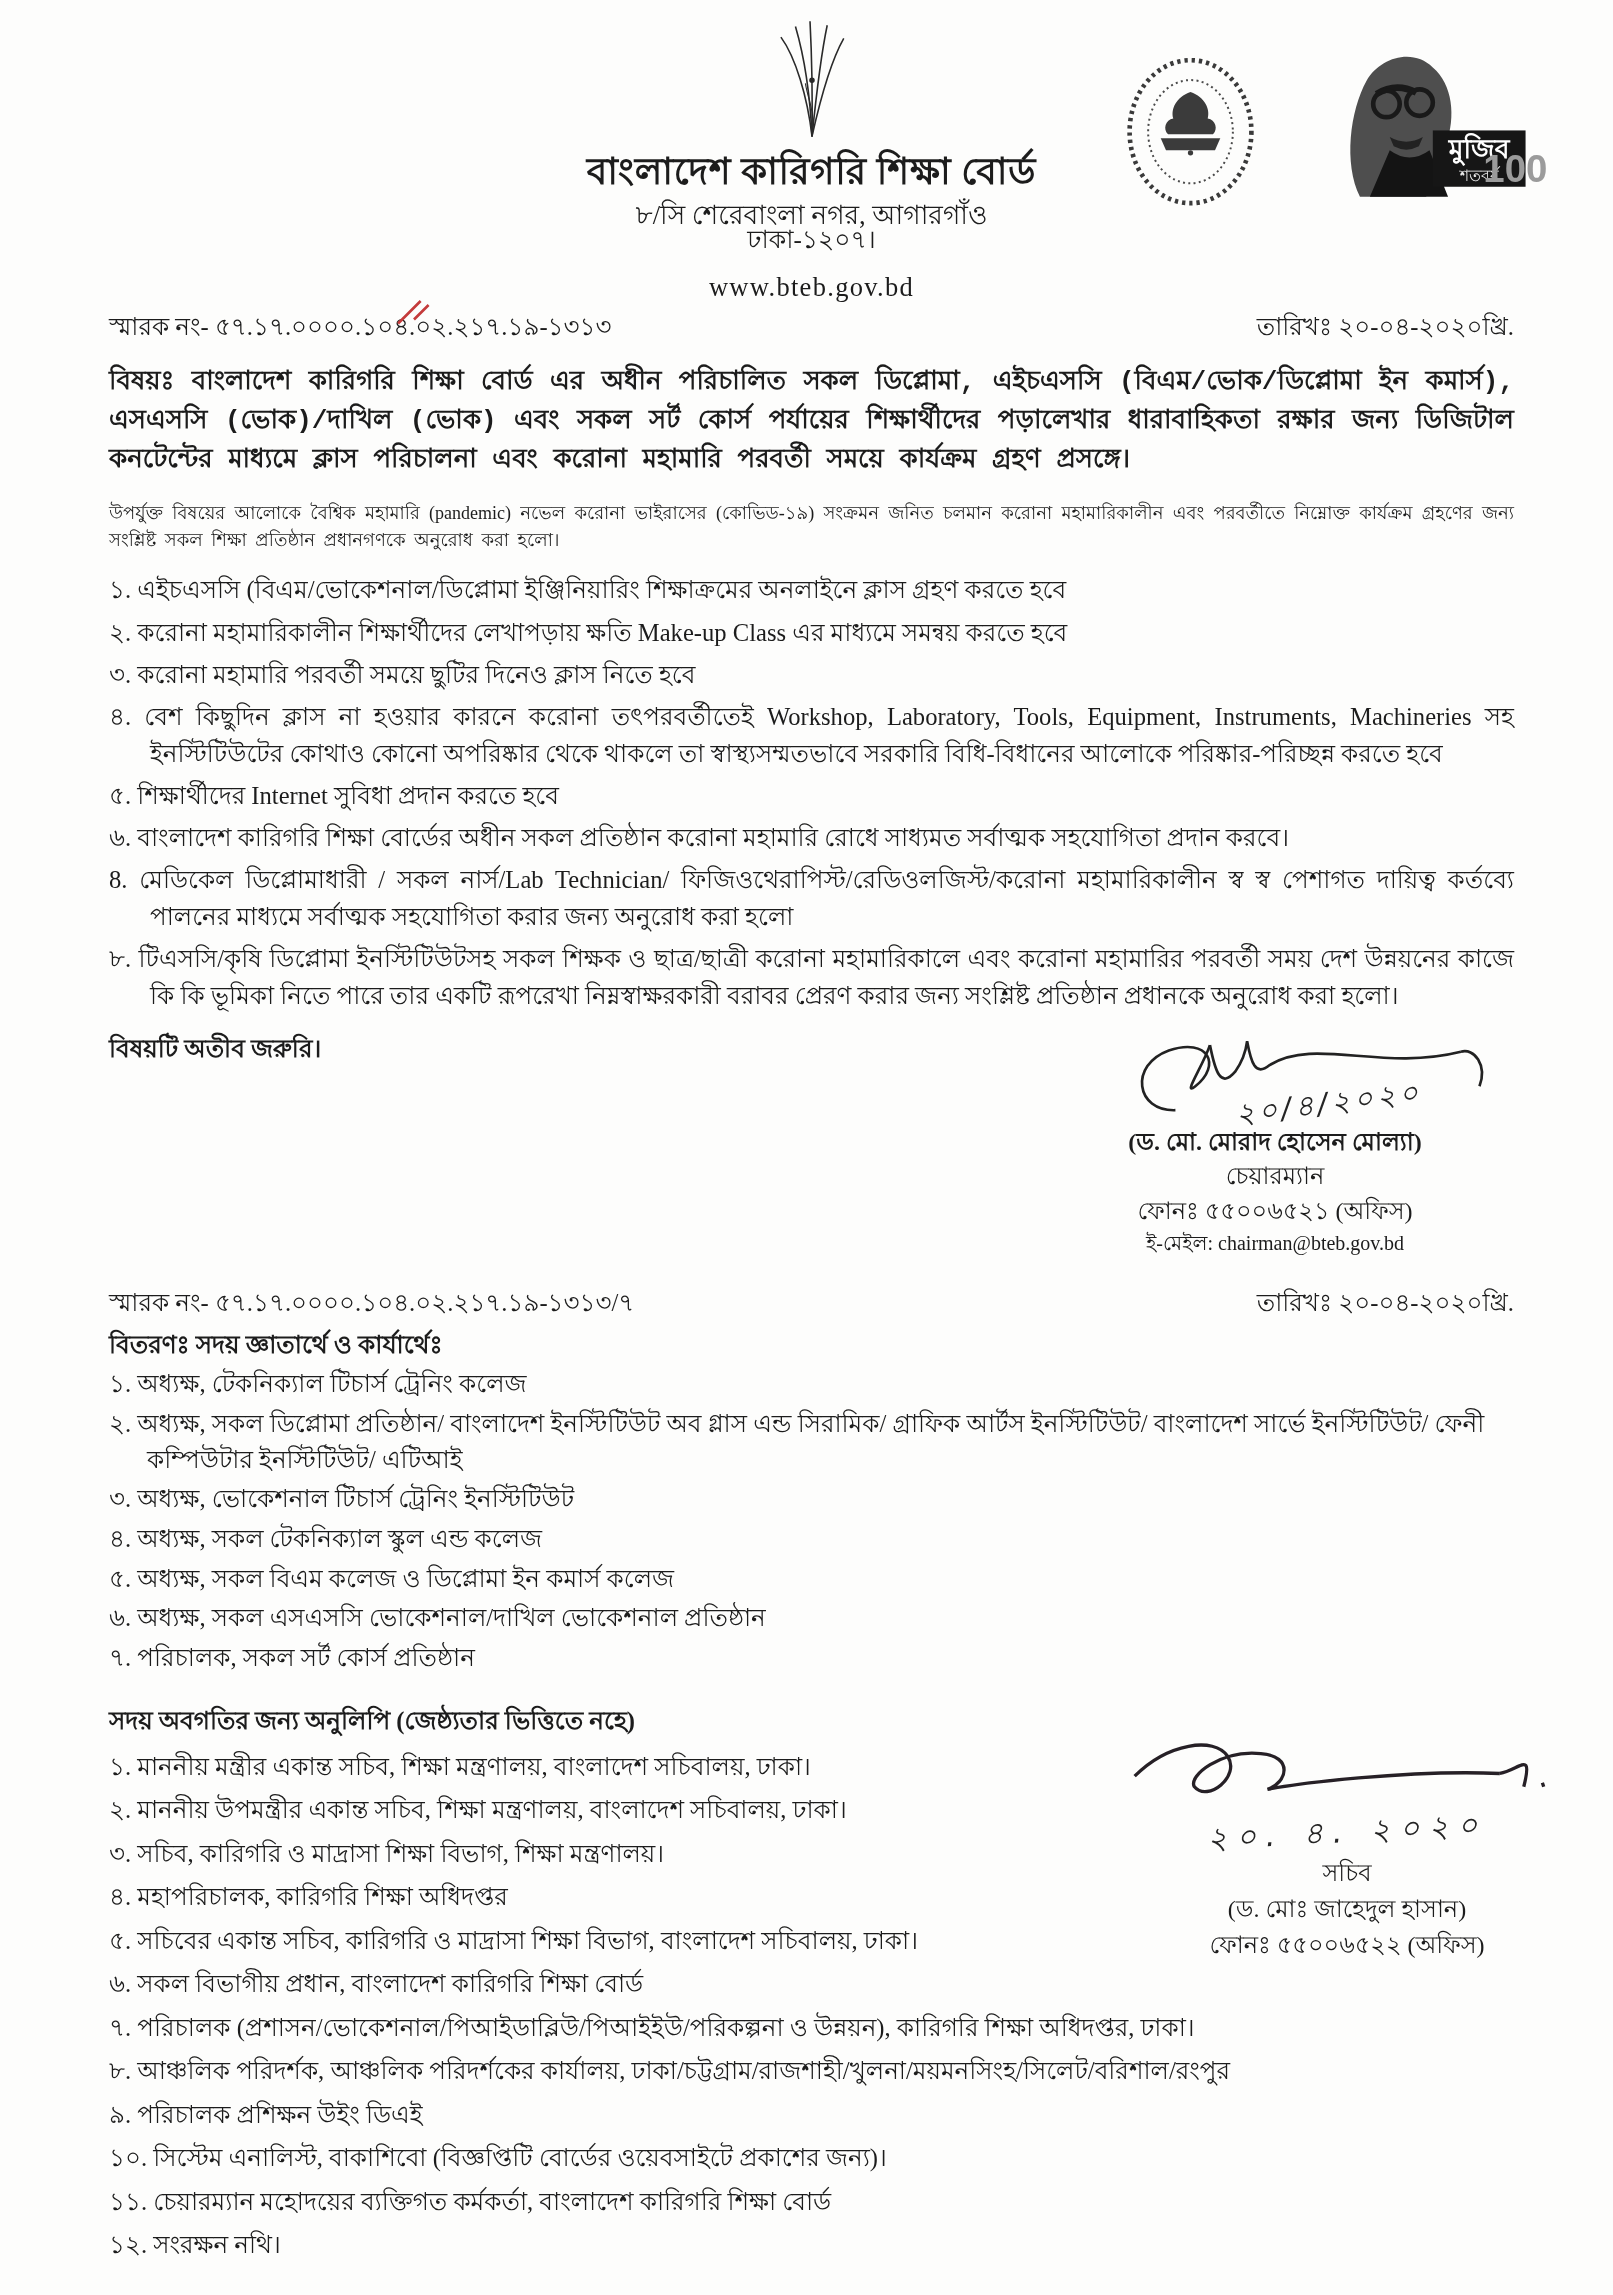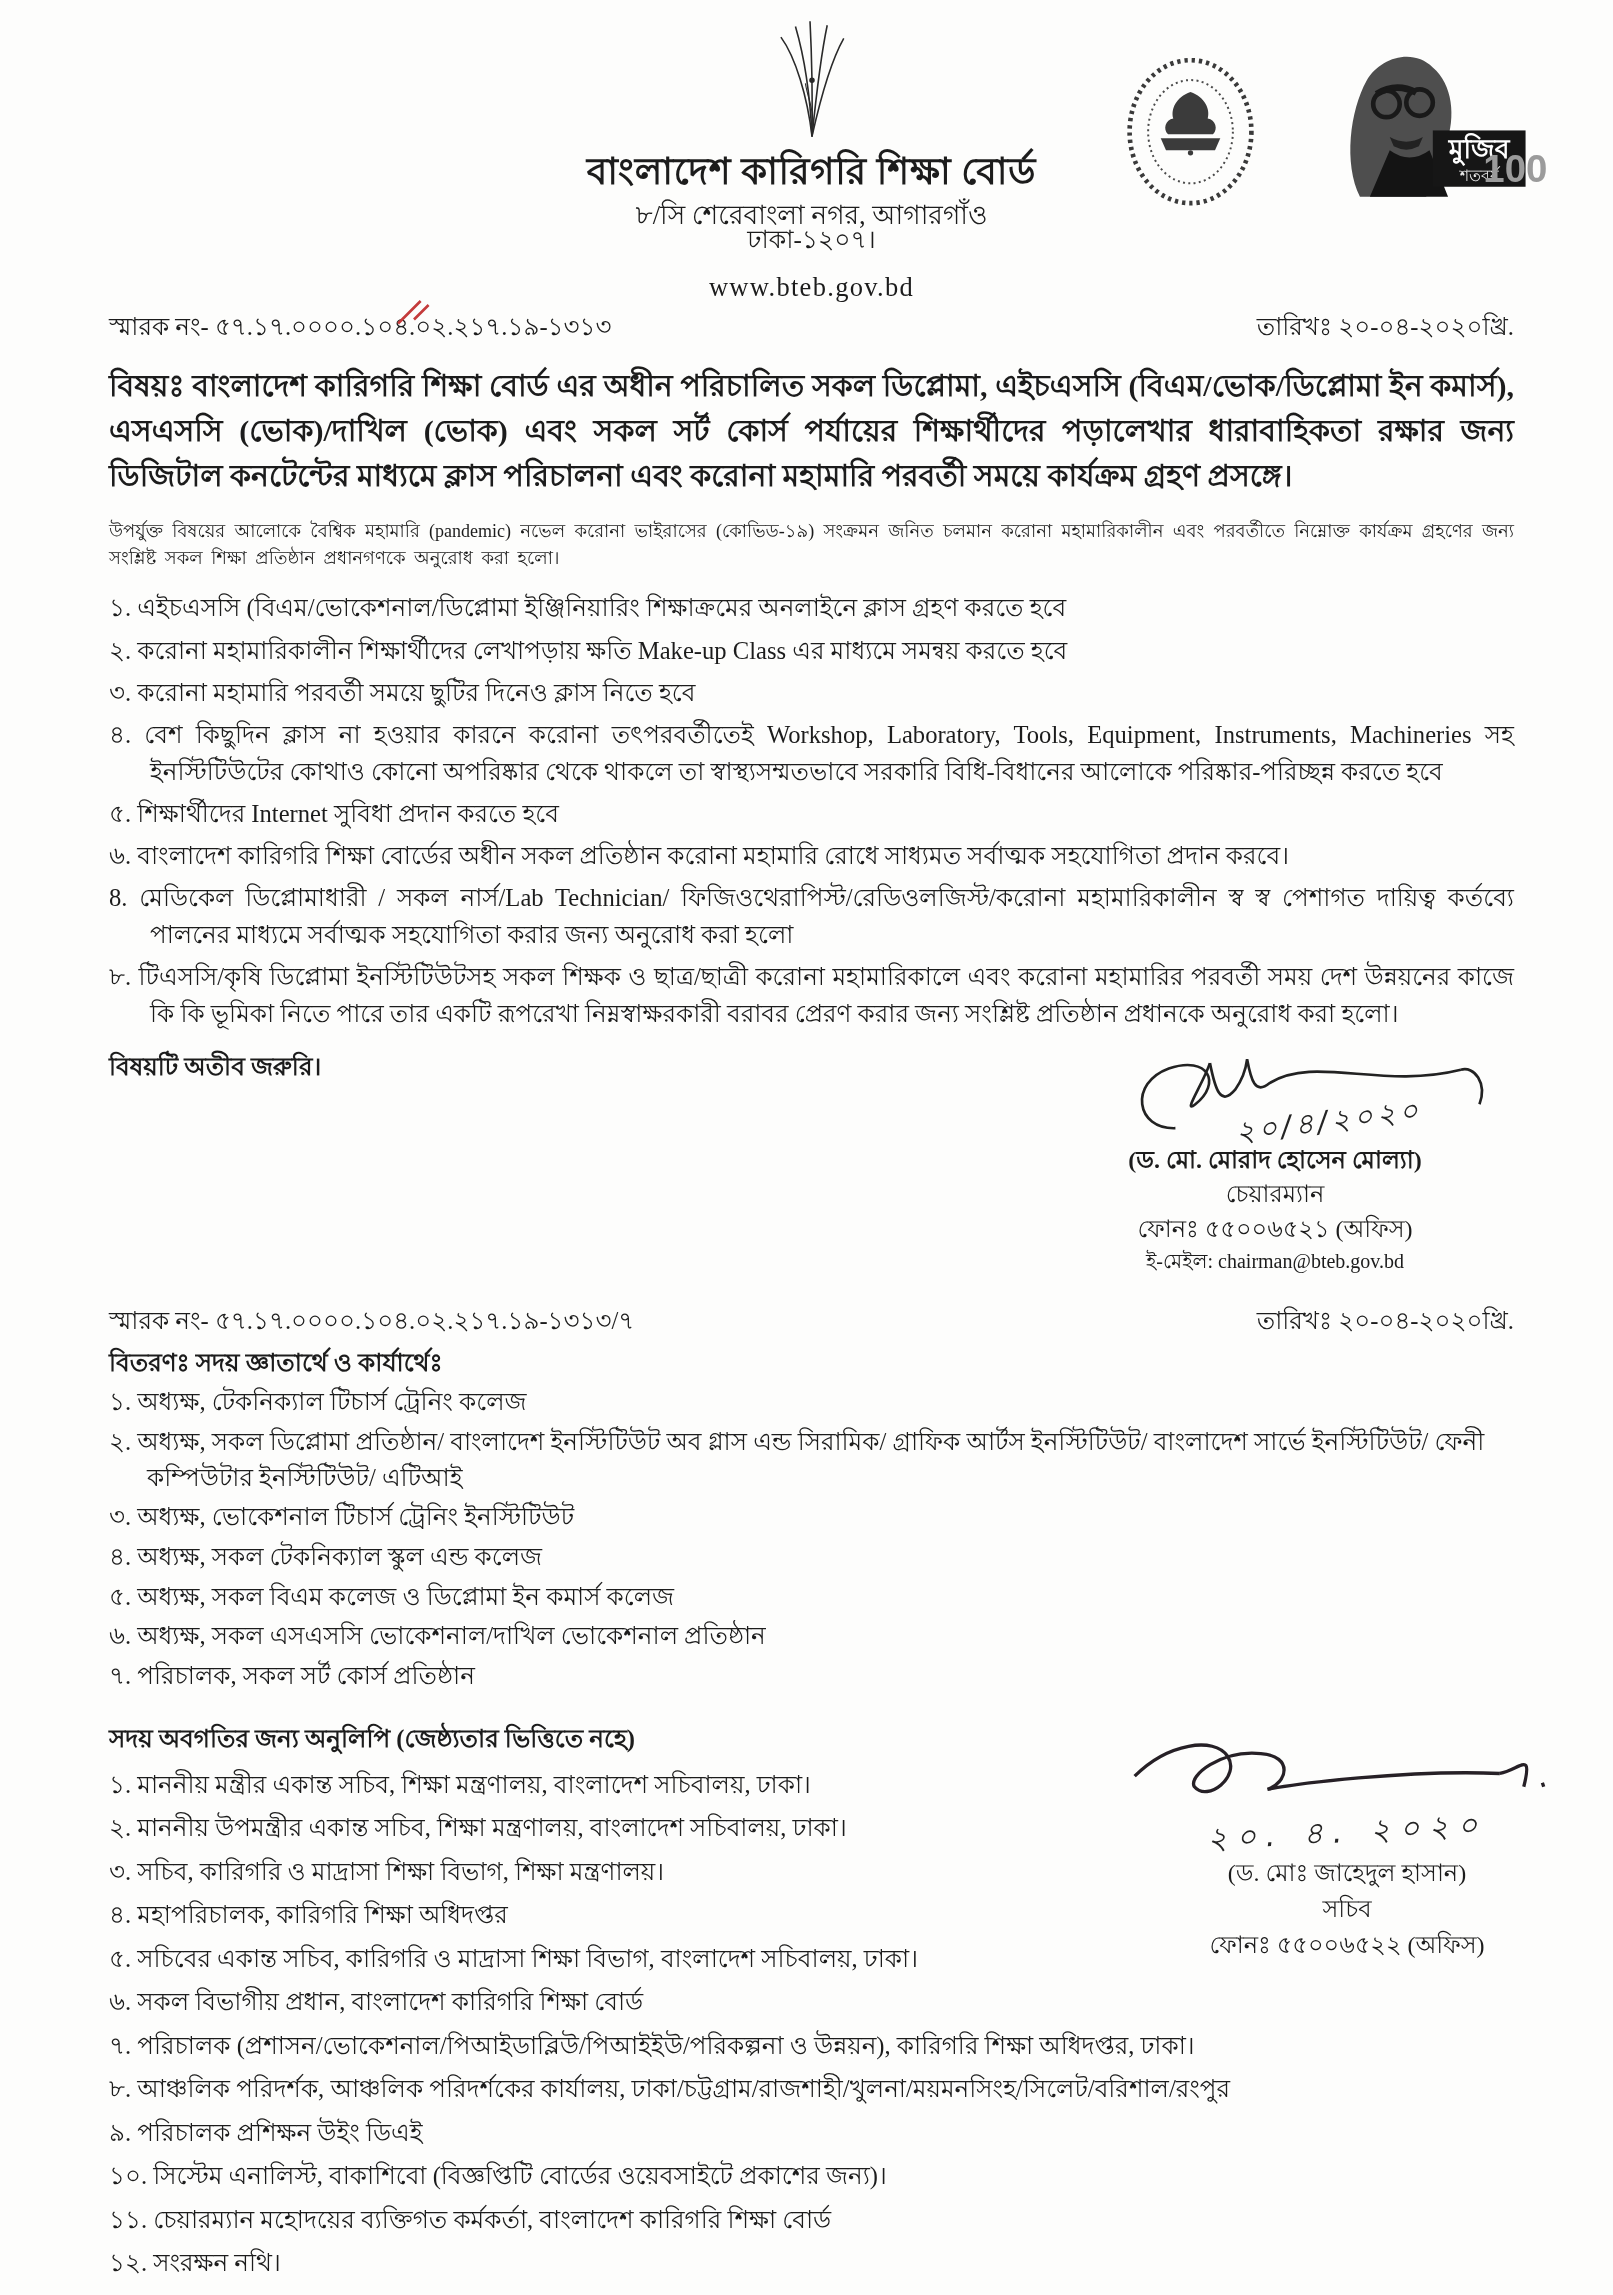--- a/index.html
+++ b/index.html
@@ -16,21 +16,21 @@
   .logo-mujib{position:absolute;left:1188px;top:18.6px;}
   .org-name{position:absolute;top:130px;left:0;right:0;font-size:37px;font-weight:bold;letter-spacing:0.7px;}
   .addr1{position:absolute;top:183px;left:0;right:0;font-size:26.5px;}
   .addr2{position:absolute;top:208px;left:0;right:0;font-size:25px;}
   .website{position:absolute;top:260px;left:0;right:0;font-size:26.5px;letter-spacing:1.3px;}
   
   .memo-row{display:flex;justify-content:space-between;align-items:baseline;font-size:24.6px;margin-top:17px;position:relative;}
   .memo-no{position:relative;}
   .redtick{position:absolute;left:285px;top:-10.6px;}
   
-  .subject{font-size:30px;font-weight:bold;text-align:justify;line-height:1.5;margin-top:14.6px;}
+  .subject{font-size:26px;font-weight:bold;text-align:justify;line-height:1.5;margin-top:14.6px;font-family:Liberation Mono, monospace;}
   .intro{font-size:18px;text-align:justify;line-height:1.55;margin-top:20px;word-spacing:4px;}
   .nlist{margin-top:17px;}
   .nitem{font-size:24.6px;line-height:1.5;text-align:justify;padding-left:41px;text-indent:-41px;margin-bottom:5.3px;}
   .urgent-row{display:flex;justify-content:space-between;margin-top:9.3px;}
   .urgent{font-size:24.6px;font-weight:bold;white-space:nowrap;padding-top:5.3px;}
   
   .sig{width:478px;text-align:center;font-size:24px;line-height:1.45;}
   .sig .nm{font-weight:bold;}
   .sig .eml{font-size:20px;}
   .sig-art{position:relative;height:100px;}
@@ -167,18 +167,18 @@
     </div>
 
   </div>
 
   <div class="sig2">
     <svg width="425" height="93" viewBox="0 0 640 140" fill="none" stroke="#262026" stroke-width="5">
       <path d="M10 80 C60 30 130 20 150 50 C170 80 120 120 100 96 C90 80 140 40 200 46 C250 50 240 90 210 100 C250 92 420 70 560 76"></path>
       <path d="M560 76 C590 70 610 40 596 96 M624 90 l2 6"></path>
     </svg>
     <div><span class="hand hand-date2">২০. ৪. ২০২০</span></div>
+    <div>সচিব</div>
     <div>(ড. মোঃ জাহেদুল হাসান)</div>
-    <div>সচিব</div>
     <div>ফোনঃ ৫৫০০৬৫২২ (অফিস)</div>
   </div>
 </div>
 
 
 </body></html>

